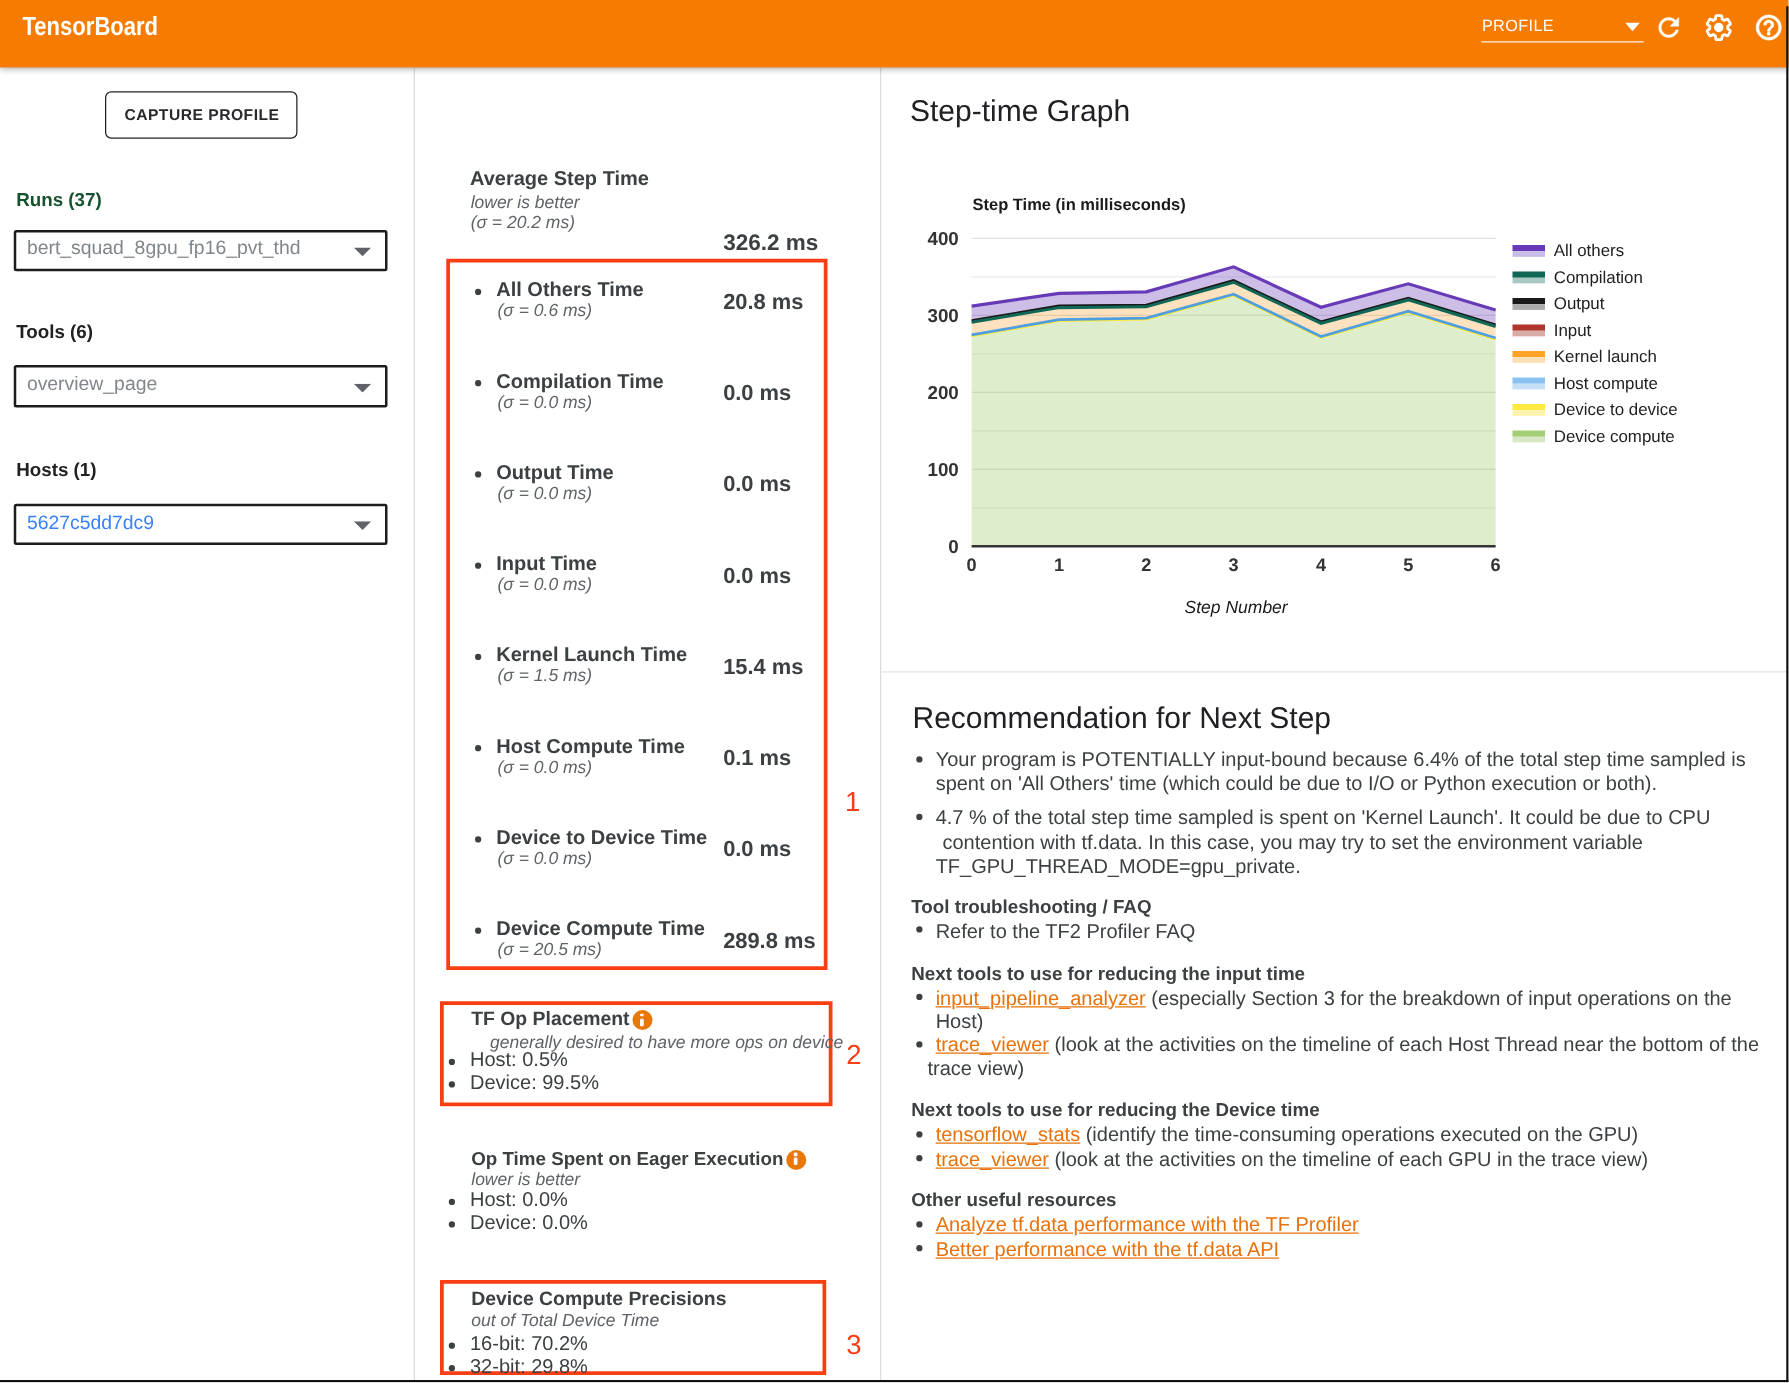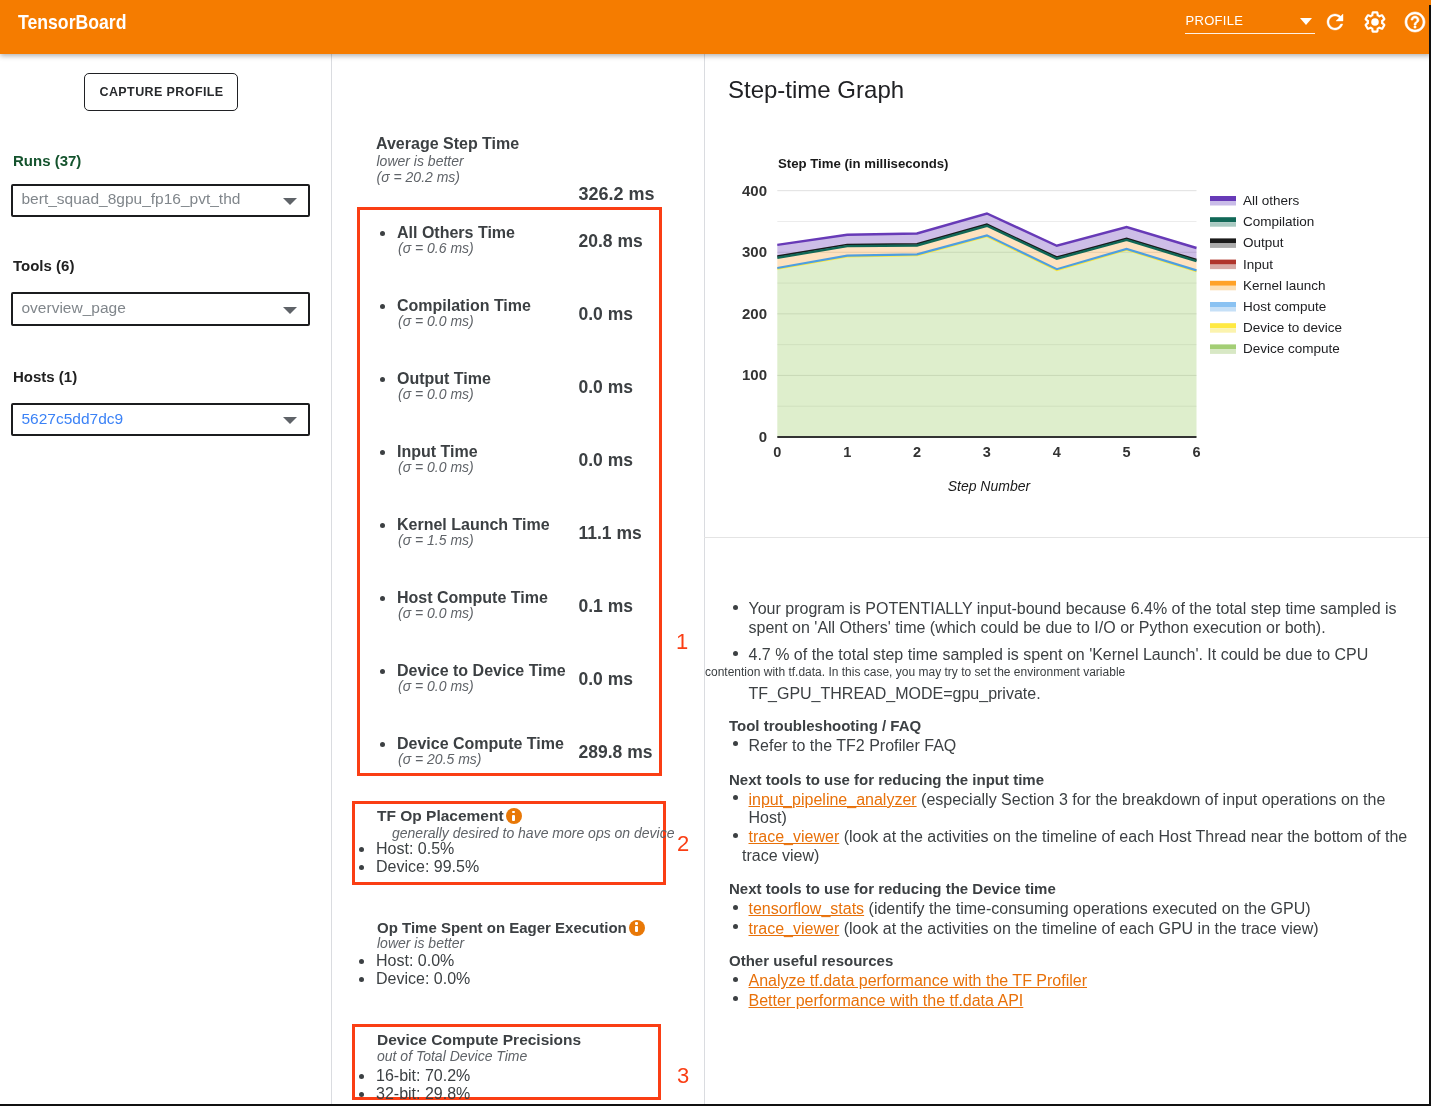--- a/index.html
+++ b/index.html
@@ -86,21 +86,21 @@
       <div class="abs b lbl" style="left:397px;top:369px;font-size:16px;">Output Time</div>
       <div class="abs it gray" style="left:398px;top:386.2px;font-size:14px;">(σ = 0.0 ms)</div>
       <div class="abs b lbl" style="left:578.5px;top:376.7px;font-size:17.5px;">0.0 ms</div>
       <div class="dot" style="left:380px;top:450px;width:5px;height:5px;"></div>
       <div class="abs b lbl" style="left:397px;top:442px;font-size:16px;">Input Time</div>
       <div class="abs it gray" style="left:398px;top:459.2px;font-size:14px;">(σ = 0.0 ms)</div>
       <div class="abs b lbl" style="left:578.5px;top:449.7px;font-size:17.5px;">0.0 ms</div>
       <div class="dot" style="left:380px;top:523px;width:5px;height:5px;"></div>
       <div class="abs b lbl" style="left:397px;top:515px;font-size:16px;">Kernel Launch Time</div>
       <div class="abs it gray" style="left:398px;top:532.2px;font-size:14px;">(σ = 1.5 ms)</div>
-      <div class="abs b lbl" style="left:578.5px;top:522.7px;font-size:17.5px;">11.1 ms</div>
+      <div class="abs b lbl" style="left:578.5px;top:522.7px;font-size:17.5px;">15.4 ms</div>
       <div class="dot" style="left:380px;top:596px;width:5px;height:5px;"></div>
       <div class="abs b lbl" style="left:397px;top:588px;font-size:16px;">Host Compute Time</div>
       <div class="abs it gray" style="left:398px;top:605.2px;font-size:14px;">(σ = 0.0 ms)</div>
       <div class="abs b lbl" style="left:578.5px;top:595.7px;font-size:17.5px;">0.1 ms</div>
       <div class="dot" style="left:380px;top:669px;width:5px;height:5px;"></div>
       <div class="abs b lbl" style="left:397px;top:661px;font-size:16px;">Device to Device Time</div>
       <div class="abs it gray" style="left:398px;top:678.2px;font-size:14px;">(σ = 0.0 ms)</div>
       <div class="abs b lbl" style="left:578.5px;top:668.7px;font-size:17.5px;">0.0 ms</div>
       <div class="dot" style="left:380px;top:742px;width:5px;height:5px;"></div>
       <div class="abs b lbl" style="left:397px;top:734px;font-size:16px;">Device Compute Time</div>
@@ -195,27 +195,28 @@
         <text x="539" y="257" font-size="13.5" fill="#202124">Host compute</text>
         <rect x="506" y="269.2" width="26" height="5" fill="#FFE942"></rect>
         <rect x="506" y="274.2" width="26" height="4.5" fill="#FBF3AE"></rect>
         <text x="539" y="278.2" font-size="13.5" fill="#202124">Device to device</text>
         <rect x="506" y="290.4" width="26" height="5" fill="#A3CE75"></rect>
         <rect x="506" y="295.4" width="26" height="4.5" fill="#D8E8C5"></rect>
         <text x="539" y="299.4" font-size="13.5" fill="#202124">Device compute</text>
       </svg>
     </div>
 
+  <div class="abs" style="left:730px;top:561px;font-size:24px;color:#202124;">Recommendation for Next Step</div>
   <div id="recs">
       <div class="dot" style="left:733px;top:605px;width:5px;height:5px;"></div>
       <div class="abs lbl" style="left:748.5px;top:599.4px;font-size:16px;">Your program is POTENTIALLY input-bound because 6.4% of the total step time sampled is</div>
       <div class="abs lbl" style="left:748.5px;top:618.3px;font-size:16px;">spent on 'All Others' time (which could be due to I/O or Python execution or both).</div>
       <div class="dot" style="left:733px;top:651px;width:5px;height:5px;"></div>
       <div class="abs lbl" style="left:748.5px;top:645.4px;font-size:16px;">4.7 % of the total step time sampled is spent on 'Kernel Launch'. It could be due to CPU</div>
-      <div class="abs lbl" style="left:705px;top:664.8px;font-size:12px;">contention with tf.data. In this case, you may try to set the environment variable</div>
+      <div class="abs lbl" style="left:754px;top:664.8px;font-size:16px;">contention with tf.data. In this case, you may try to set the environment variable</div>
       <div class="abs lbl" style="left:748.5px;top:684.2px;font-size:16px;">TF_GPU_THREAD_MODE=gpu_private.</div>
       <div class="abs b lbl" style="left:729px;top:717.3px;font-size:15px;">Tool troubleshooting / FAQ</div>
       <div class="dot" style="left:733px;top:741.4px;width:5px;height:5px;"></div>
       <div class="abs lbl" style="left:748.5px;top:735.8px;font-size:16px;">Refer to the TF2 Profiler FAQ</div>
       <div class="abs b lbl" style="left:729px;top:770.5px;font-size:15px;">Next tools to use for reducing the input time</div>
       <div class="dot" style="left:733px;top:795.1px;width:5px;height:5px;"></div>
       <div class="abs lbl" style="left:748.5px;top:789.5px;font-size:16px;"><a class="lnk">input_pipeline_analyzer</a> (especially Section 3 for the breakdown of input operations on the</div>
       <div class="abs lbl" style="left:748.5px;top:807.9px;font-size:16px;">Host)</div>
       <div class="dot" style="left:733px;top:832.5px;width:5px;height:5px;"></div>
       <div class="abs lbl" style="left:748.5px;top:826.9px;font-size:16px;"><a class="lnk">trace_viewer</a> (look at the activities on the timeline of each Host Thread near the bottom of the</div>

